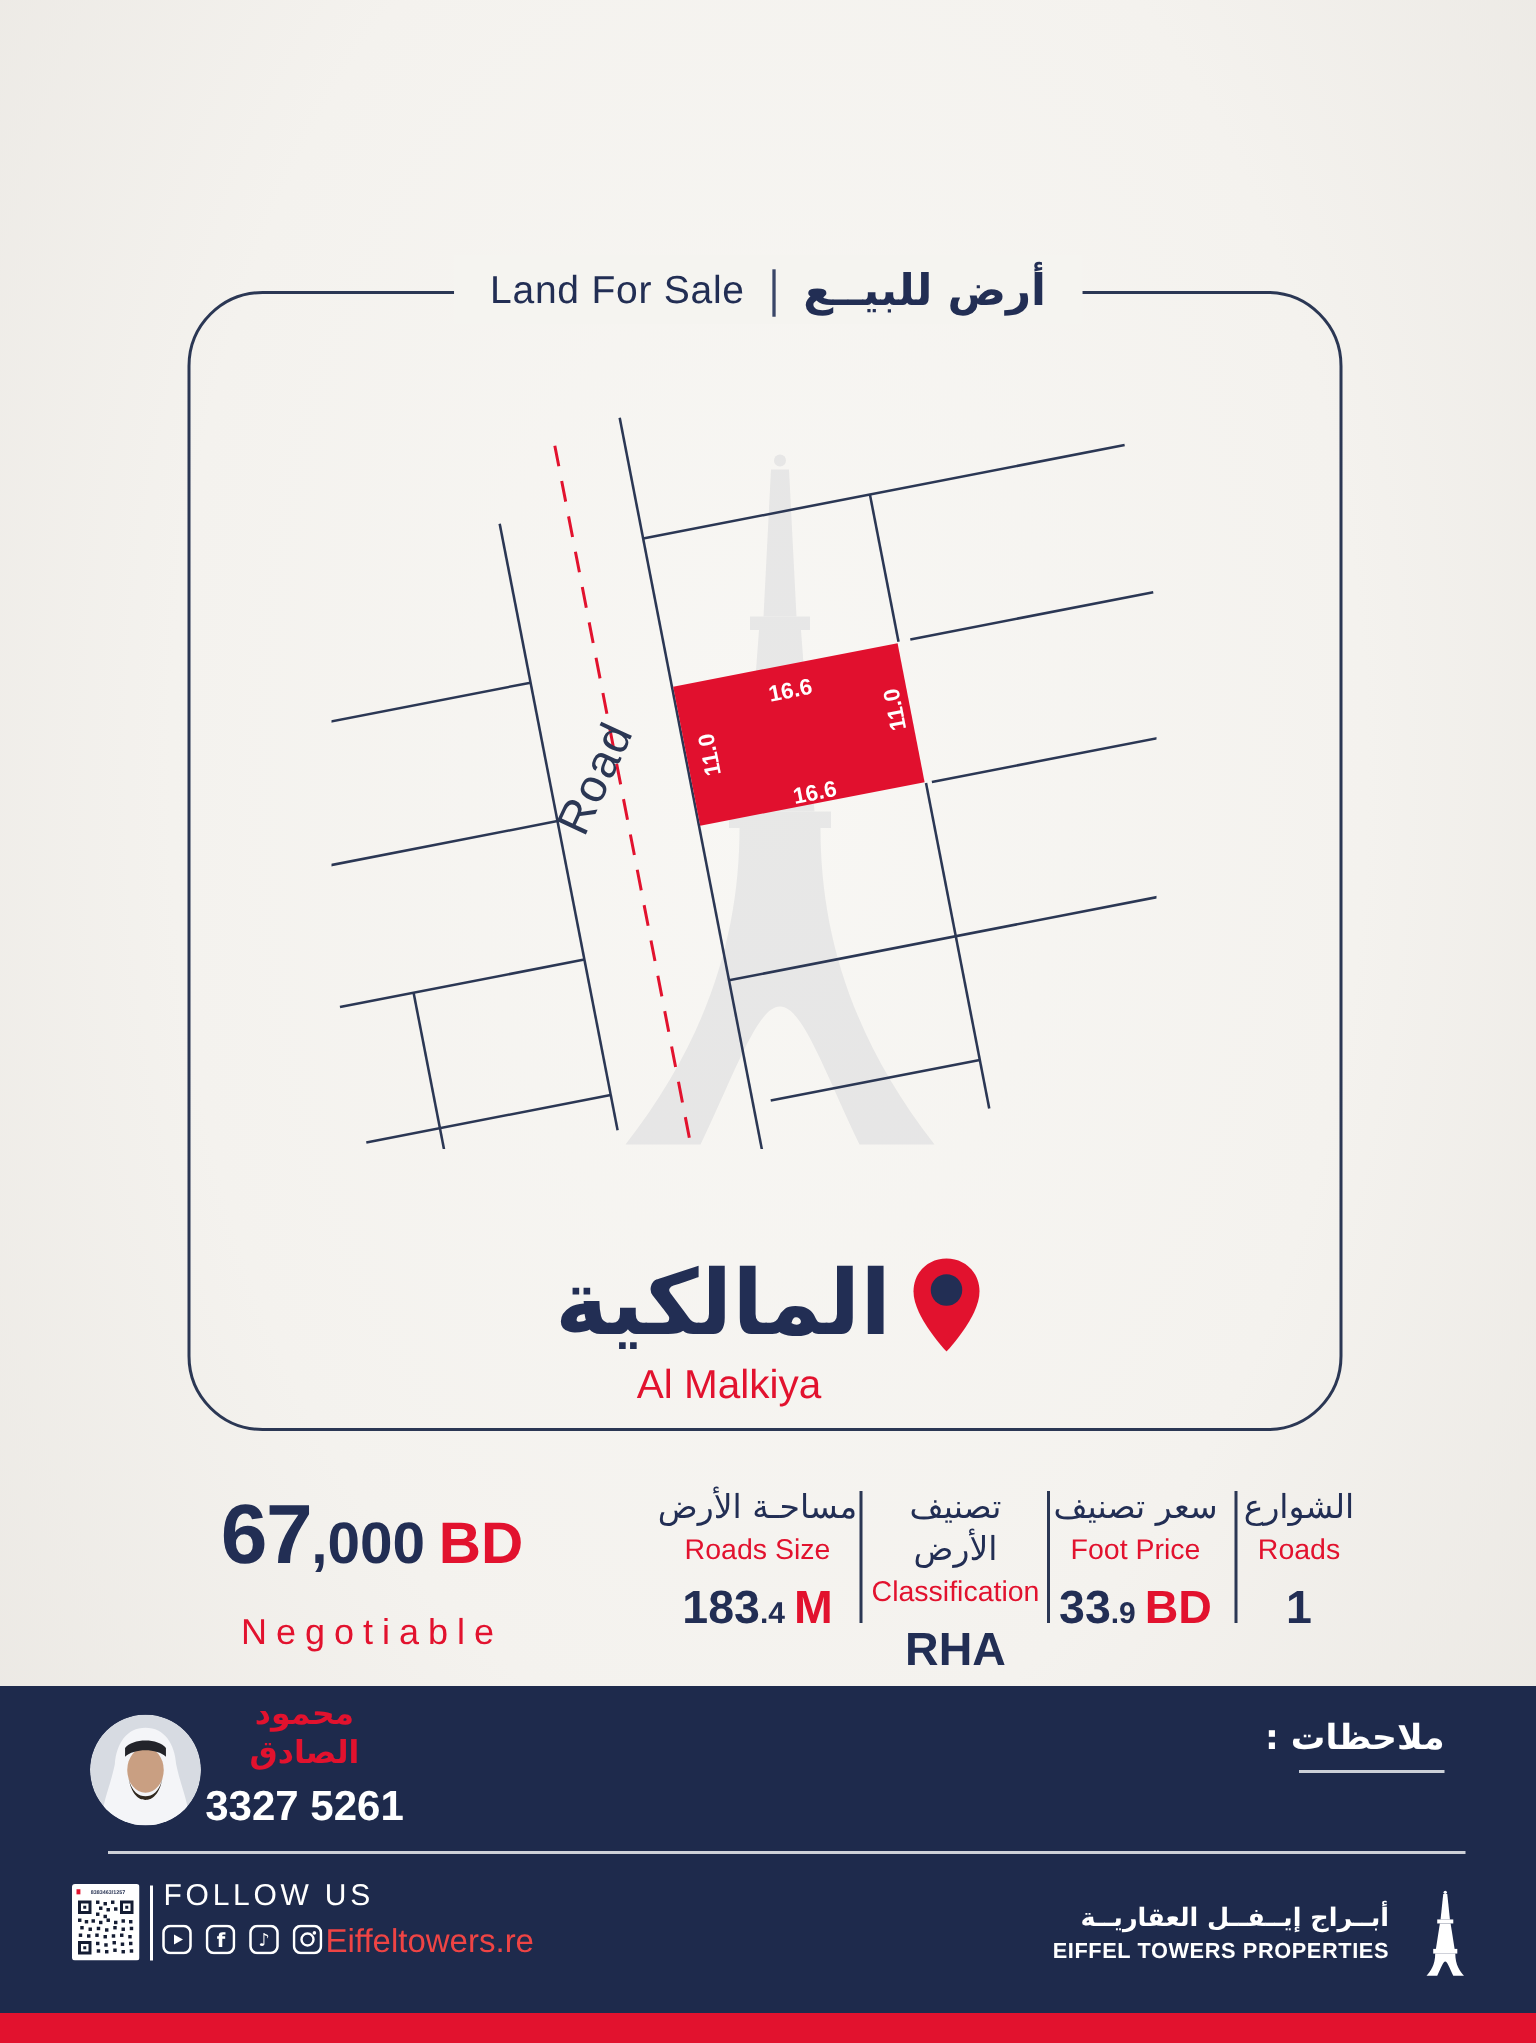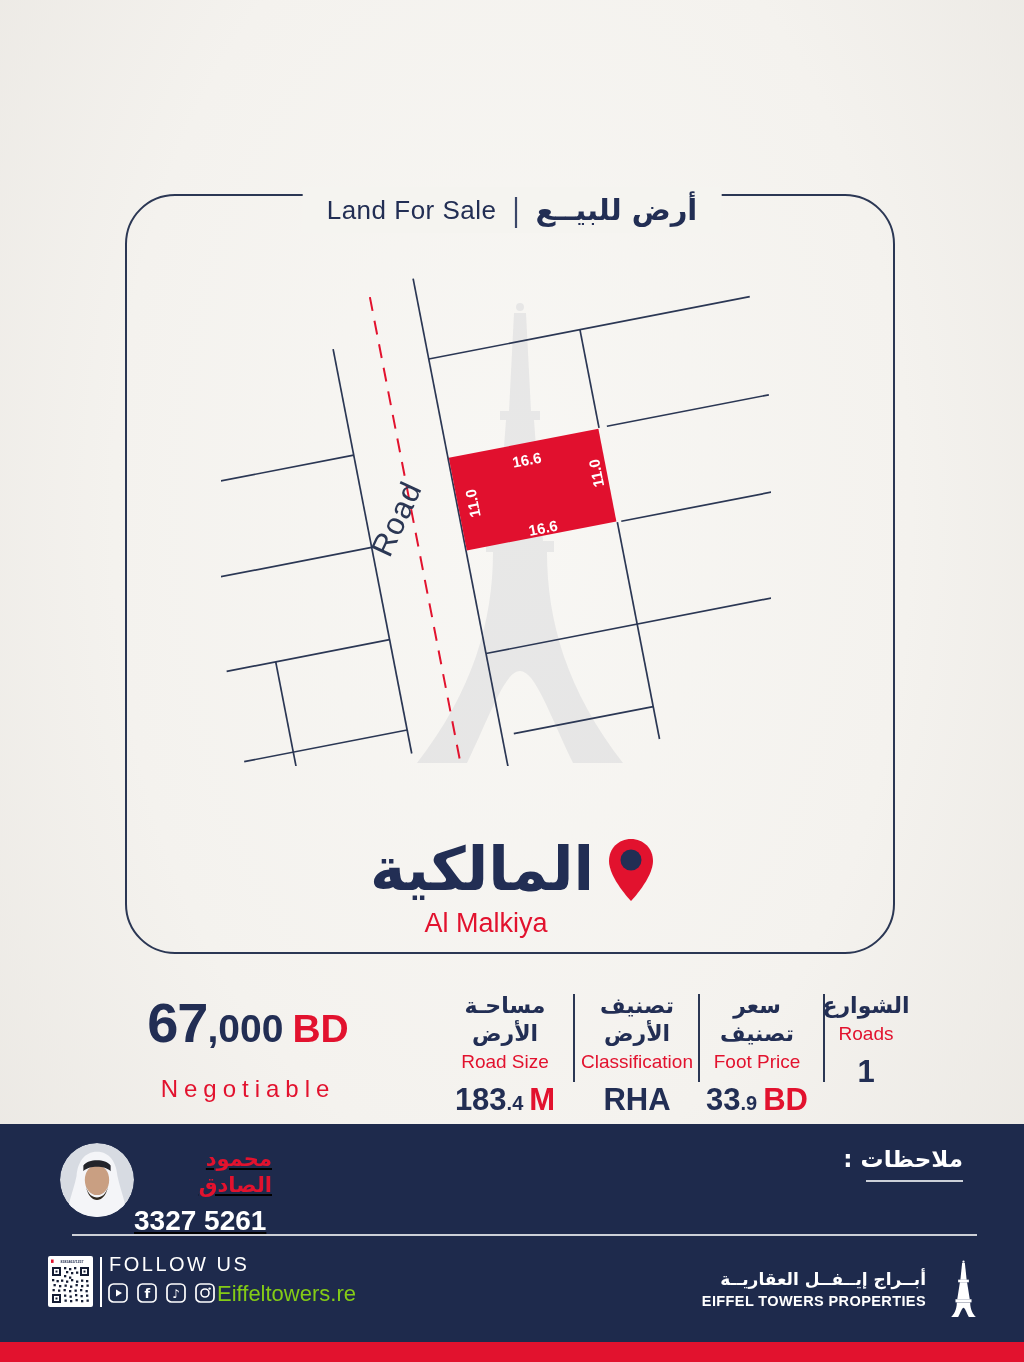--- a/index.html
+++ b/index.html
@@ -6,21 +6,21 @@
   .canvas{
     position:relative;width:1024px;height:1362px;margin:0 auto;overflow:hidden;
     background:radial-gradient(ellipse at 50% 38%, #f8f7f4 0%, #f4f2ee 55%, #e9e6e1 100%);
     font-family:"Liberation Sans", sans-serif;
   }
   .ar{font-family:"DejaVu Sans", sans-serif;direction:rtl;}
 
   
   .frame{position:absolute;left:125px;top:194px;width:766px;height:756px;border:2.5px solid #2b3754;border-radius:50px;}
   .title{position:absolute;top:170px;left:50%;transform:translateX(-50%);display:flex;align-items:center;gap:16px;
-         background:#f5f4f0;padding:0 24px;height:46px;z-index:3;margin-top:17px;}
+         background:#f5f4f0;padding:0 24px;height:46px;z-index:3;}
   .title-en{font-size:26px;font-weight:500;color:#222e54;letter-spacing:.5px;}
   .title-sep{font-size:27px;font-weight:300;color:#3a4668;transform:scaleY(1.25);}
   .title-ar{font-size:29px;font-weight:bold;color:#222e54;}
 
   
   .map{position:absolute;left:221px;top:261px;width:550px;height:505px;}
   .road-label{position:absolute;left:337px;top:496px;width:120px;height:46px;line-height:46px;text-align:center;
       font-size:31px;font-weight:500;color:#2b3754;transform:rotate(-65deg);letter-spacing:1px;z-index:2;}
 
   
@@ -30,49 +30,49 @@
           font-size:27px;font-weight:500;color:#e2122e;}
 
   
   .price{position:absolute;left:140px;top:990px;width:216px;text-align:center;}
   .price-line{display:flex;justify-content:center;align-items:baseline;}
   .price-main{font-size:56px;font-weight:bold;color:#222e54;letter-spacing:-1px;}
   .price-k{font-size:39px;font-weight:bold;color:#222e54;}
   .price-cur{font-size:39px;font-weight:bold;color:#e2122e;margin-left:9px;}
   .price-neg{margin-top:20px;font-size:24px;font-weight:500;color:#e2122e;letter-spacing:6px;}
   .stat{position:absolute;top:992px;text-align:center;}
-  .stat .s-ar{font-size:22px;font-weight:bold;color:#222e54;line-height:28px;}
+  .stat .s-ar{font-size:22px;font-weight:normal;color:#222e54;line-height:28px;}
   .stat .s-en{margin-top:3px;font-size:19px;color:#e2122e;line-height:22px;}
   .stat .s-val{margin-top:10px;font-size:31px;font-weight:bold;color:#222e54;line-height:34px;}
   .stat .vdec{font-size:20px;font-weight:bold;color:#222e54;}
   .stat .vunit{color:#e2122e;margin-left:6px;}
   .stat .vunit:empty{display:none;margin:0;}
   .stat-div{position:absolute;top:994px;width:2px;height:88px;background:#2b3754;}
   .stat-land{left:435px;width:140px;}
   .stat-class{left:577px;width:120px;}
   .stat-foot{left:697px;width:120px;}
   .stat-roads{left:821px;width:90px;}
 
   
   .band{position:absolute;left:0;top:1124px;width:100%;height:238px;background:#1e2a4c;}
   .avatar{position:absolute;left:60px;top:19px;width:74px;height:74px;border-radius:50%;overflow:hidden;}
-  .agent{position:absolute;left:134px;top:22px;width:138px;text-decoration:underline;}
+  .agent{position:absolute;left:134px;top:5px;width:138px;text-align:center;}
   .agent-name{font-size:21px;font-weight:bold;color:#e2122e;line-height:26px;}
   .agent-phone{margin-top:7px;font-size:28px;font-weight:bold;color:#ffffff;letter-spacing:0px;}
   .notes{position:absolute;right:61px;top:22px;text-align:right;}
   .notes-label{font-size:23px;font-weight:bold;color:#ffffff;line-height:26px;}
   .notes-line{width:97px;height:2px;background:#ccd0d8;margin-top:8px;margin-left:auto;}
   .band-sep{position:absolute;left:72px;top:110px;width:905px;height:1.5px;background:rgba(255,255,255,.78);}
 
   .qr{position:absolute;left:48px;top:132px;width:45px;height:51px;}
   .foot-vline{position:absolute;left:100px;top:133px;width:1.5px;height:50px;background:#ffffff;}
   .follow{position:absolute;left:109px;top:129px;font-size:20px;color:#ffffff;letter-spacing:2.5px;font-weight:500;}
   .socials{position:absolute;left:108px;top:159px;display:flex;gap:9px;}
   .soc{width:20px;height:20px;}
-  .site{position:absolute;left:217px;top:157px;font-size:22px;color:#84cc16;font-weight:500;}
+  .site{position:absolute;left:217px;top:157px;font-size:22px;color:#ef4444;font-weight:500;}
   .brand{position:absolute;right:47px;top:136px;display:flex;align-items:center;gap:24px;}
   .brand-txt{text-align:right;}
   .brand-ar{font-size:17px;font-weight:bold;color:#ffffff;line-height:21px;}
   .brand-en{margin-top:3px;font-size:14.5px;font-weight:600;color:#ffffff;letter-spacing:.4px;}
   .red-strip{position:absolute;left:0;bottom:0;width:100%;height:20px;background:#e2122e;}
 </style>
 </head>
 <body>
 
 <div class="canvas">
@@ -140,21 +140,21 @@
     <div class="price-line">
       <span class="price-main">67</span>
       <span class="price-k">,000</span>
       <span class="price-cur">BD</span>
     </div>
     <div class="price-neg">Negotiable</div>
   </div>
 
   <div class="stat stat-land">
     <div class="s-ar ar">مساحـة الأرض</div>
-    <div class="s-en">Road Size</div>
+    <div class="s-en">Roads Size</div>
     <div class="s-val"><span>183</span><span class="vdec">.4</span><span class="vunit">M</span></div>
   </div>
   <div class="stat-div" style="left:573px;"></div>
   <div class="stat stat-class">
     <div class="s-ar ar">تصنيف الأرض</div>
     <div class="s-en">Classification</div>
     <div class="s-val"><span>RHA</span><span class="vdec"></span></div>
   </div>
   <div class="stat-div" style="left:698px;"></div>
   <div class="stat stat-foot">

